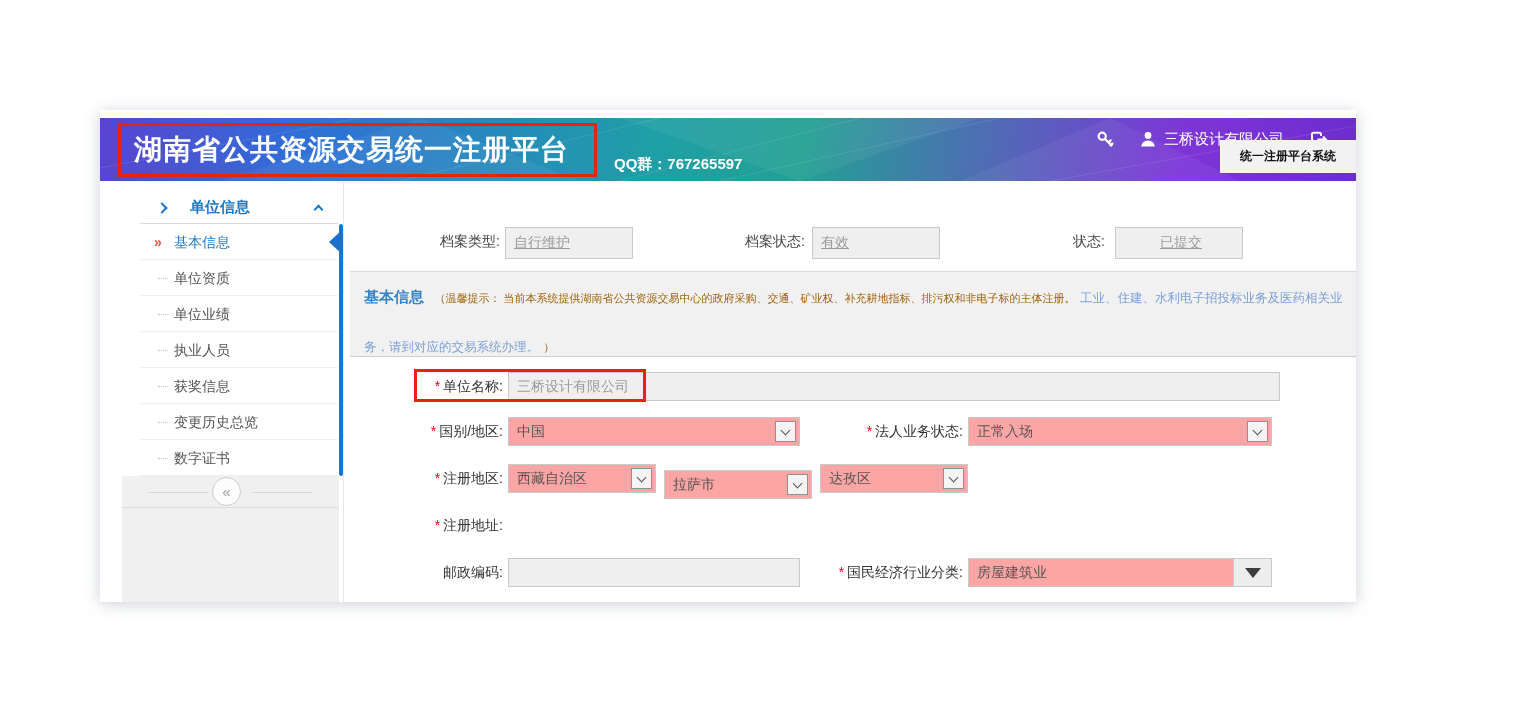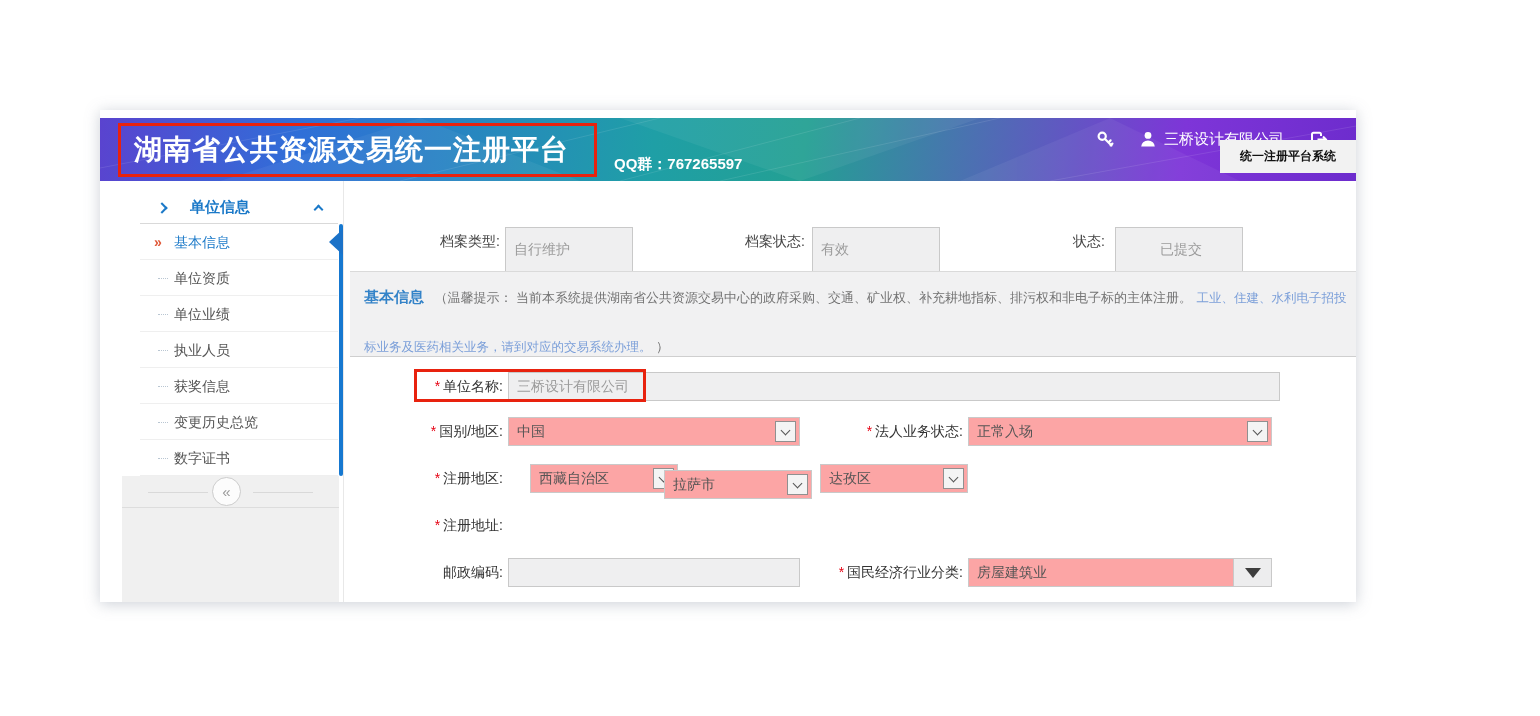--- a/index.html
+++ b/index.html
@@ -56,30 +56,30 @@
   .side-bottom { position:absolute; left:22px; top:366px; width:217px; height:126px; background:#f0f0f0; }
   .collapse-row { position:relative; height:32px; border-bottom:1px solid #dddddd; }
   .collapse-row .line { position:absolute; top:16px; height:1px; background:#d9d9d9; width:60px; }
   .collapse-row .line.l { left:26px; } .collapse-row .line.r { right:26px; }
   .collapse-btn { position:absolute; left:90px; top:1px; width:29px; height:29px; border:1px solid #cccccc;
                   border-radius:50%; background:#fcfcfc; color:#9a9a9a; font-size:15px;
                   display:flex; align-items:center; justify-content:center; cursor:pointer; }
 
   
   .stat-label { position:absolute; height:28px; line-height:28px; font-size:14px; color:#444; text-align:right; }
-  .ro-input { position:absolute; height:45px; background:#efeff0; border:1px solid #c9c9c9;
-              color:#9b9b9b; font-size:14px; padding:0 8px; font-family:"Liberation Sans",sans-serif; }
+  .ro-input { position:absolute; height:32px; background:#efeff0; border:1px solid #c9c9c9;
+              color:#9b9b9b; font-size:14px; padding:0 8px; font-family:"Liberation Sans",sans-serif;text-decoration:underline; }
 
   
   .sec-panel { position:absolute; left:250px; top:161px; width:1006px; height:86px;
                background:#f1f1f2; border-top:1px solid #dadada; border-bottom:1px solid #cfcfcf;
                overflow:hidden; }
   .sec-panel .txt { padding:0 0 0 14px; line-height:47px; margin-top:1px; }
   .sec-title { color:#3483c8; font-size:15px; font-weight:bold; margin-right:6px; }
-  .notice-orange { color:#737373; font-size:13px; }
+  .notice-orange { color:#a16207; font-size:11px; }
   .notice-blue { color:#7b9fd9; font-size:12.5px; }
 
   
   .flabel { position:absolute; width:158px; height:29px; line-height:29px; text-align:right;
             font-size:14px; color:#333; white-space:nowrap; }
   .req { color:#e60012; margin-right:3px; font-size:14px; }
   .fld { position:absolute; height:29px; background:#efeff0; border:1px solid #c9c9c9;
          color:#9b9b9b; font-size:14px; padding:0 8px; font-family:"Liberation Sans",sans-serif; }
   .sel { position:absolute; height:29px; background:#fca5a5; border:1px solid #c9c9c9;
          color:#555; font-size:14px; line-height:27px; padding:0 30px 0 8px; cursor:pointer;
@@ -218,21 +218,21 @@
     <div class="sel" style="left:868px; top:307px; width:304px;">
       <span>正常入场</span>
       <span class="sel-chev">
           <i></i>
         </span>
     </div>
 
     <div class="flabel" style="left:245px; top:354px;">
       <span class="req">*</span><span>注册地区:</span>
     </div>
-    <div class="sel" style="left:408px; top:354px; width:148px;margin-left:22px;">
+    <div class="sel" style="left:408px; top:354px; width:148px;">
       <span>西藏自治区</span>
       <span class="sel-chev">
           <i></i>
         </span>
     </div>
     <div class="sel" style="left:564px; top:354px; width:148px;margin-top:6px;">
       <span>拉萨市</span>
       <span class="sel-chev">
           <i></i>
         </span>

